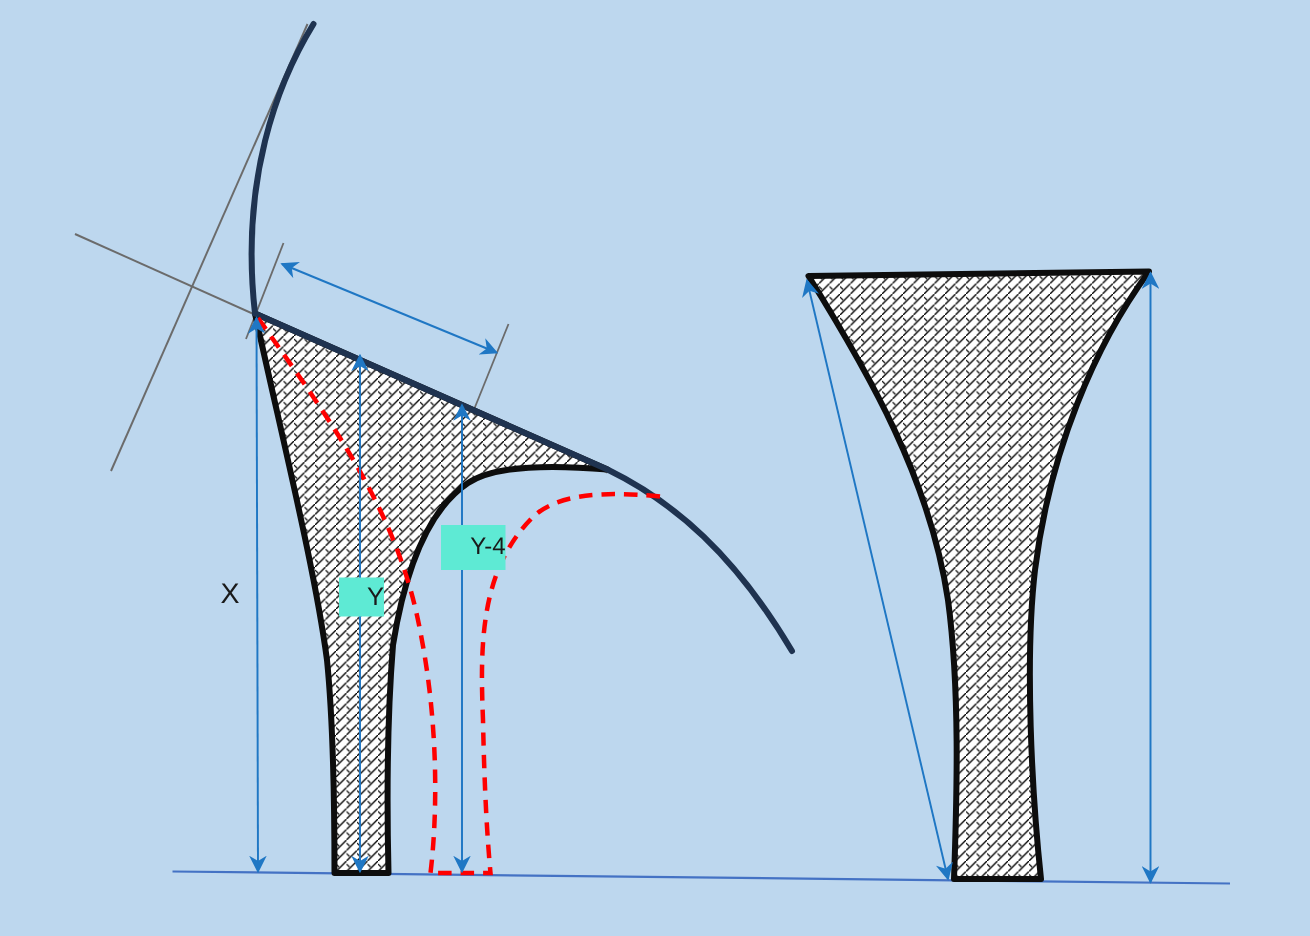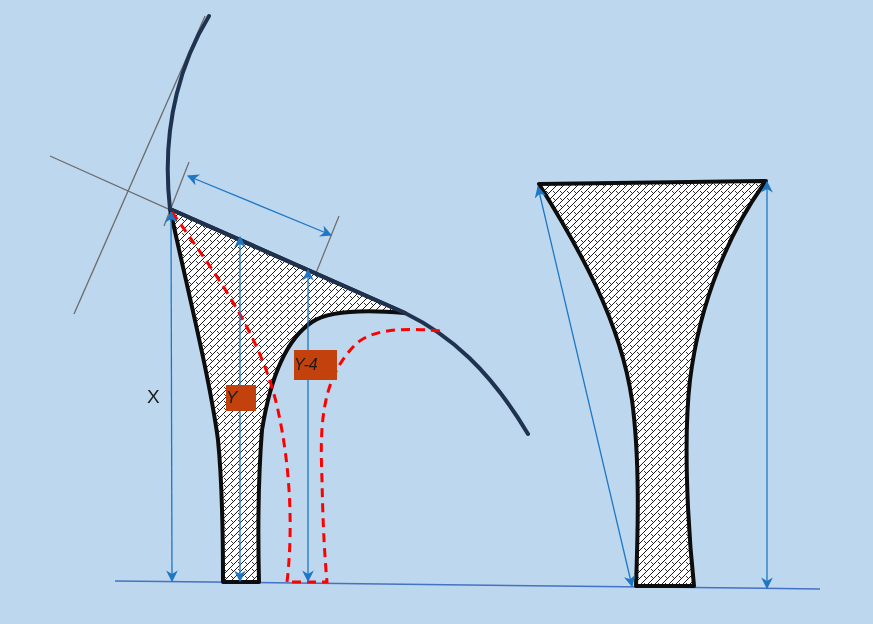--- a/index.html
+++ b/index.html
@@ -1,18 +1,18 @@
 <!DOCTYPE html>
 <html><head>
   <meta charset="utf-8">
   <style>
     html, body { margin: 0; padding: 0; }
     body { width: 873px; height: 624px; background: #bdd7ee; overflow: hidden; position: relative; font-family: "Liberation Sans", sans-serif; }
     svg { position: absolute; left: 0; top: 0; }
-    .lbl { position: absolute; background: #c2410c; color: #1a1a1a; font-size: 16px; text-align: left; line-height: 26px; font-style: italic; }
+    .lbl { position: absolute; background: #5eead4; color: #1a1a1a; font-size: 16px; text-align: right; line-height: 26px; }
     .plain { position: absolute; color: #1a1a1a; font-size: 19px; }
   </style>
 </head>
 <body>
 
 <svg width="873" height="624" viewBox="0 0 873 624">
   <defs>
     <pattern id="hatch" width="7" height="7" patternUnits="userSpaceOnUse" patternTransform="rotate(0)">
       <rect width="7" height="7" fill="#ffffff"></rect>
       <path d="M0,7 L7,0" stroke="#000" stroke-width="0.9"></path>

